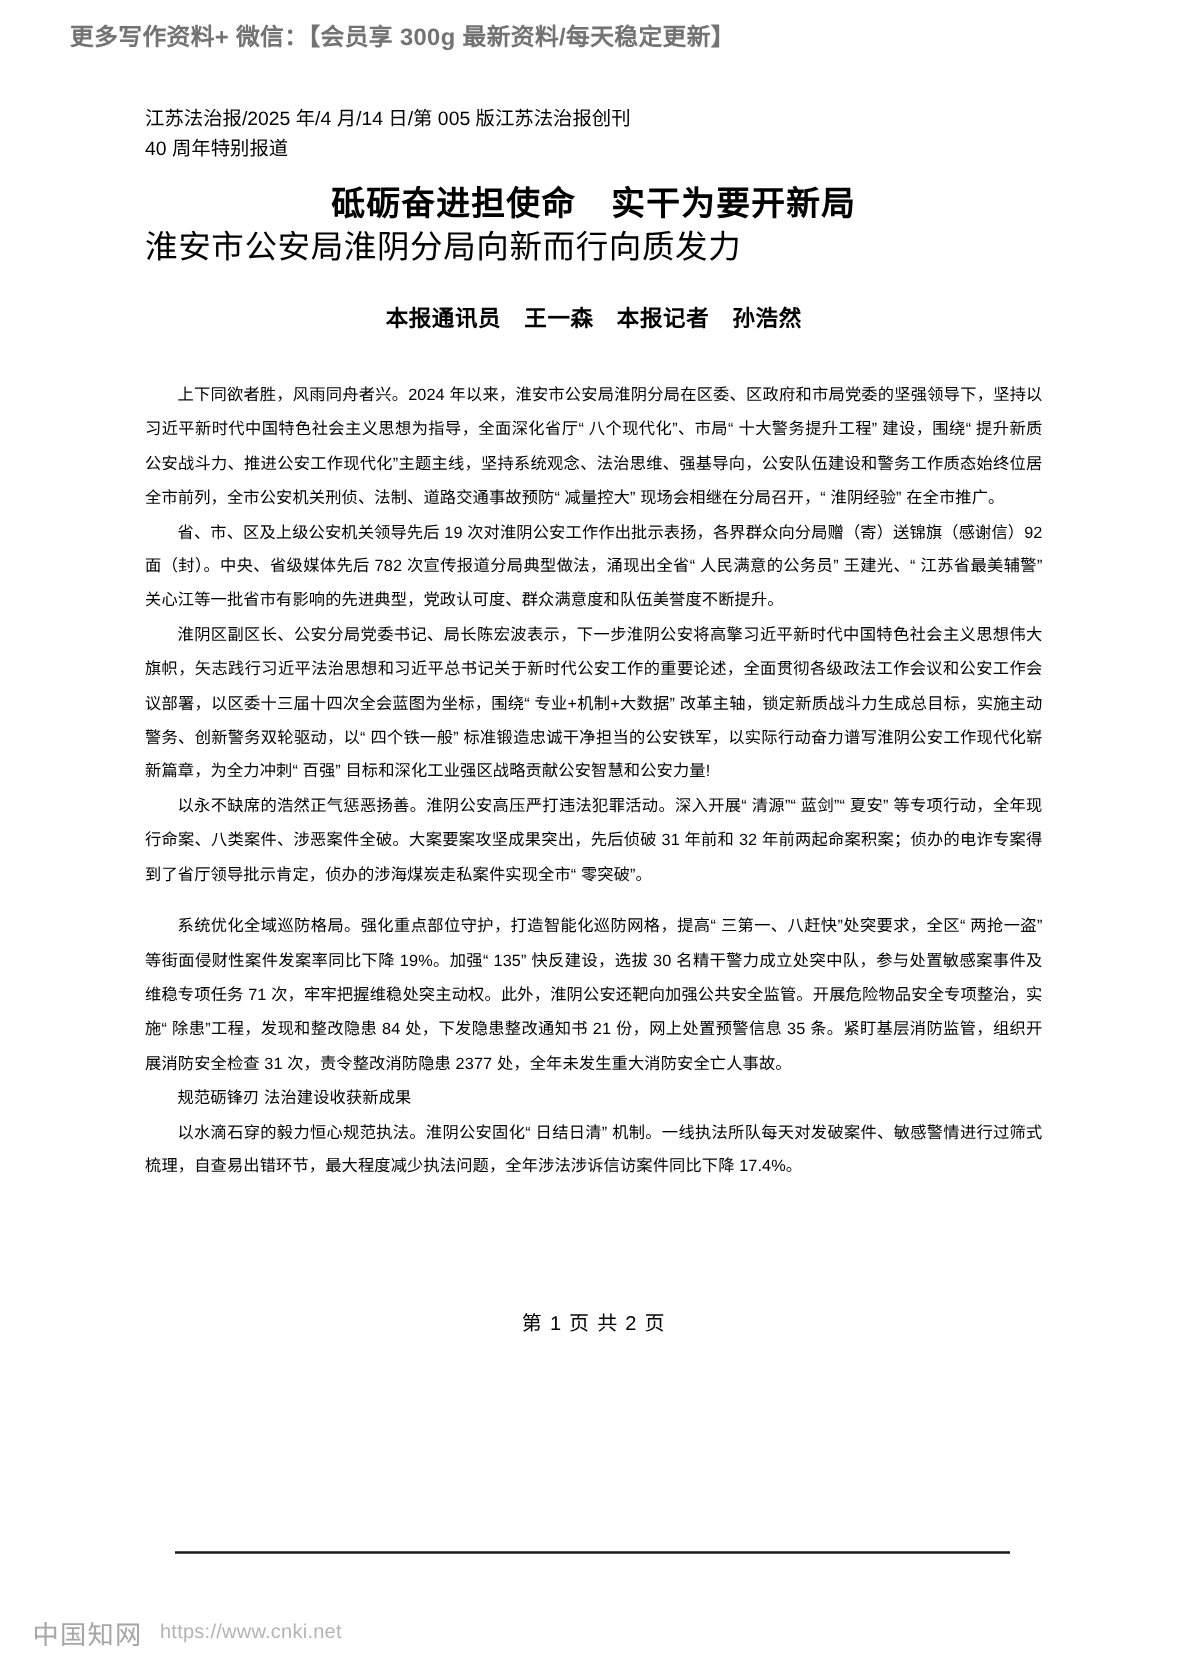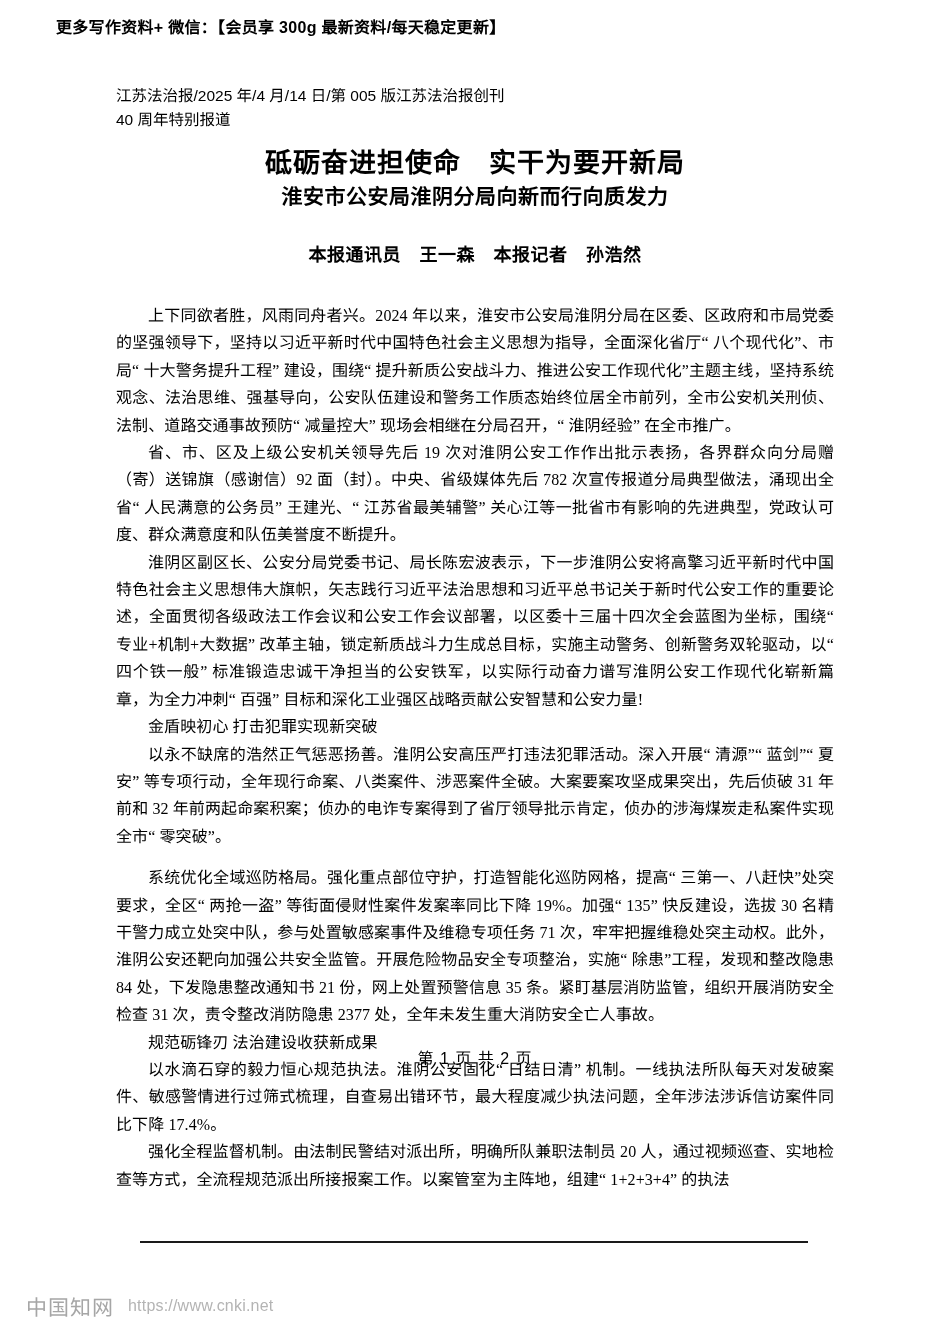--- a/index.html
+++ b/index.html
@@ -17,23 +17,23 @@
     overflow: hidden;
   }
 
   
   .promo-banner {
     position: absolute;
     top: 14px;
     left: 56px;
     width: 840px;
     font-family: "Liberation Sans", "DejaVu Sans", sans-serif;
-    font-size: 16px;
+    font-size: 19px;
     font-weight: bold;
-    color: #000000;
+    color: #737373;
     letter-spacing: 0.3px;
     white-space: nowrap;
   }
 
   
   .page {
     position: absolute;
     top: 84px;
     left: 116px;
     width: 718px;
@@ -53,42 +53,42 @@
   .headline {
     text-align: center;
     font-family: "Liberation Sans", "DejaVu Sans", sans-serif;
     font-size: 27px;
     font-weight: bold;
     letter-spacing: 1px;
     margin-top: 14px;
     line-height: 34px;
   }
   .subheadline {
-    text-align: center;
+    text-align: left;
     font-family: "Liberation Sans", "DejaVu Sans", sans-serif;
-    font-size: 21px;
-    font-weight: bold;
+    font-size: 26px;
+    font-weight: normal;
     letter-spacing: 0.5px;
     line-height: 30px;
     margin-top: 2px;
   }
   .byline {
     text-align: center;
     font-family: "Liberation Sans", "DejaVu Sans", sans-serif;
     font-size: 18px;
     font-weight: bold;
     letter-spacing: 0.5px;
     margin-top: 28px;
     margin-bottom: 36px;
   }
 
   
   .article {
-    font-family: Liberation Serif, serif;
-    font-size: 16px;
+    font-family: Liberation Sans, sans-serif;
+    font-size: 13px;
     line-height: 27.4px;
     text-align: justify;
     text-justify: inter-ideograph;
     letter-spacing: 0.1px;
   }
   .article p {
     margin: 0;
     text-indent: 2em;
   }
   .article p.sec-head {
@@ -152,26 +152,24 @@
   <div class="headline">砥砺奋进担使命　实干为要开新局</div>
 
   <div class="subheadline">淮安市公安局淮阴分局向新而行向质发力</div>
 
   <div class="byline">本报通讯员　王一森　本报记者　孙浩然</div>
 
   <div class="article">
     <p>上下同欲者胜，风雨同舟者兴。2024 年以来，淮安市公安局淮阴分局在区委、区政府和市局党委的坚强领导下，坚持以习近平新时代中国特色社会主义思想为指导，全面深化省厅“ 八个现代化”、市局“ 十大警务提升工程” 建设，围绕“ 提升新质公安战斗力、推进公安工作现代化”主题主线，坚持系统观念、法治思维、强基导向，公安队伍建设和警务工作质态始终位居全市前列，全市公安机关刑侦、法制、道路交通事故预防“ 减量控大” 现场会相继在分局召开，“ 淮阴经验” 在全市推广。</p>
     <p>省、市、区及上级公安机关领导先后 19 次对淮阴公安工作作出批示表扬，各界群众向分局赠（寄）送锦旗（感谢信）92 面（封）。中央、省级媒体先后 782 次宣传报道分局典型做法，涌现出全省“ 人民满意的公务员” 王建光、“ 江苏省最美辅警” 关心江等一批省市有影响的先进典型，党政认可度、群众满意度和队伍美誉度不断提升。</p>
     <p>淮阴区副区长、公安分局党委书记、局长陈宏波表示，下一步淮阴公安将高擎习近平新时代中国特色社会主义思想伟大旗帜，矢志践行习近平法治思想和习近平总书记关于新时代公安工作的重要论述，全面贯彻各级政法工作会议和公安工作会议部署，以区委十三届十四次全会蓝图为坐标，围绕“ 专业+机制+大数据” 改革主轴，锁定新质战斗力生成总目标，实施主动警务、创新警务双轮驱动，以“ 四个铁一般” 标准锻造忠诚干净担当的公安铁军，以实际行动奋力谱写淮阴公安工作现代化崭新篇章，为全力冲刺“ 百强” 目标和深化工业强区战略贡献公安智慧和公安力量!</p>
-    <p class="sec-head">金盾映初心 打击犯罪实现新突破</p>
     <p>以永不缺席的浩然正气惩恶扬善。淮阴公安高压严打违法犯罪活动。深入开展“ 清源”“ 蓝剑”“ 夏安” 等专项行动，全年现行命案、八类案件、涉恶案件全破。大案要案攻坚成果突出，先后侦破 31 年前和 32 年前两起命案积案；侦办的电诈专案得到了省厅领导批示肯定，侦办的涉海煤炭走私案件实现全市“ 零突破”。</p>
     <p class="spacer-before">系统优化全域巡防格局。强化重点部位守护，打造智能化巡防网格，提高“ 三第一、八赶快”处突要求，全区“ 两抢一盗” 等街面侵财性案件发案率同比下降 19%。加强“ 135” 快反建设，选拔 30 名精干警力成立处突中队，参与处置敏感案事件及维稳专项任务 71 次，牢牢把握维稳处突主动权。此外，淮阴公安还靶向加强公共安全监管。开展危险物品安全专项整治，实施“ 除患”工程，发现和整改隐患 84 处，下发隐患整改通知书 21 份，网上处置预警信息 35 条。紧盯基层消防监管，组织开展消防安全检查 31 次，责令整改消防隐患 2377 处，全年未发生重大消防安全亡人事故。</p>
     <p class="sec-head">规范砺锋刃 法治建设收获新成果</p>
     <p>以水滴石穿的毅力恒心规范执法。淮阴公安固化“ 日结日清” 机制。一线执法所队每天对发破案件、敏感警情进行过筛式梳理，自查易出错环节，最大程度减少执法问题，全年涉法涉诉信访案件同比下降 17.4%。</p>
-    <p>强化全程监督机制。由法制民警结对派出所，明确所队兼职法制员 20 人，通过视频巡查、实地检查等方式，全流程规范派出所接报案工作。以案管室为主阵地，组建“ 1+2+3+4” 的执法</p>
   </div>
 </div>
 
 <div class="page-number">第 1 页 共 2 页</div>
 
 <div class="bottom-rule"></div>
 
 <div class="cnki-footer">
   <span class="cnki-name">中国知网</span>
   <span class="cnki-url">https://www.cnki.net</span>

